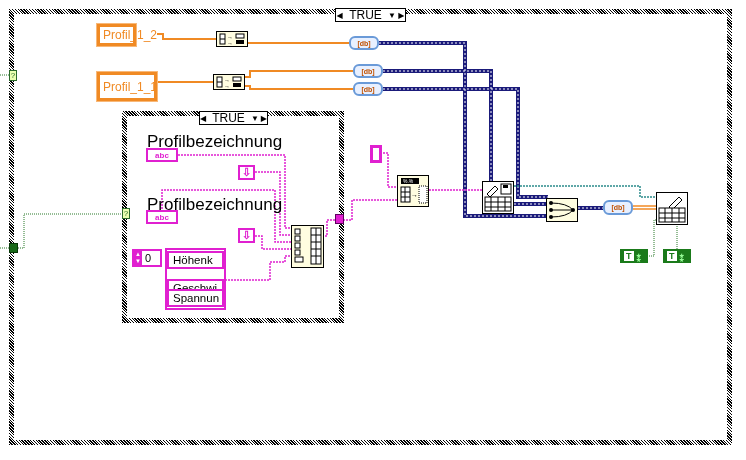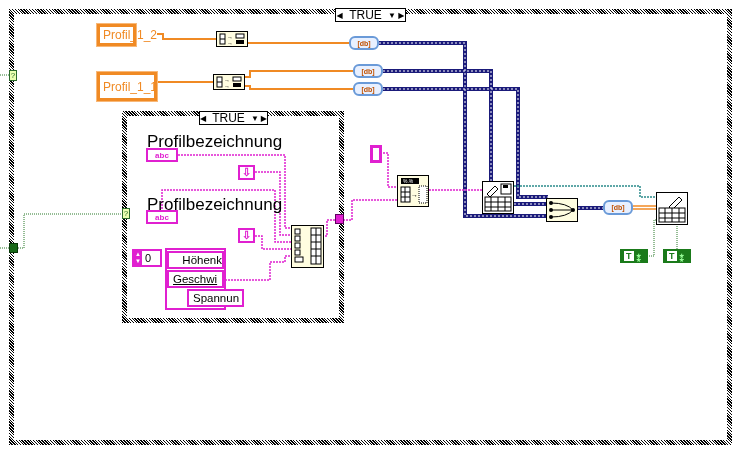--- a/index.html
+++ b/index.html
@@ -183,23 +183,23 @@
 
   <div class="const-pink" style="left:238px;top:165px;width:17px;height:15px;font-size:11px;">⇩</div>
   <div class="const-pink" style="left:238px;top:228px;width:17px;height:15px;font-size:11px;">⇩</div>
 
   <div class="num-ctl" style="left:132px;top:249px;width:30px;height:18px;">
     <span class="spin">▲<br>▼</span>
     <span>0</span>
   </div>
 
   <div class="enum-box" style="left:165px;top:248px;width:61px;height:62px;"></div>
-  <div class="enum-item" style="left:167px;top:251px;width:57px;height:18px;text-align:right;">Höhenk</div>
-  <div class="enum-item" style="left:167px;top:270px;width:57px;height:18px;text-decoration:underline;">Geschwi</div>
-  <div class="enum-item" style="left:167px;top:289px;width:57px;height:18px;margin-left:20px;">Spannun</div>
+  <div class="enum-item" style="left:167px;top:251px;width:57px;height:18px;">Höhenk</div>
+  <div class="enum-item" style="left:167px;top:279px;width:57px;height:18px;text-decoration:underline;">Geschwi</div>
+  <div class="enum-item" style="left:167px;top:289px;width:57px;height:18px;">Spannun</div>
 
   <div class="node" style="left:291px;top:225px;width:33px;height:43px;">
     <svg width="31" height="41">
       <g fill="#fff" stroke="#000">
         <rect x="3" y="3" width="5" height="5"></rect>
           <rect x="3" y="10" width="5" height="5"></rect>
         <rect x="3" y="17" width="5" height="5"></rect>
           <rect x="3" y="24" width="5" height="5"></rect>
         <rect x="3" y="31" width="8" height="5"></rect>
         <rect x="19" y="2" width="10" height="36"></rect>

